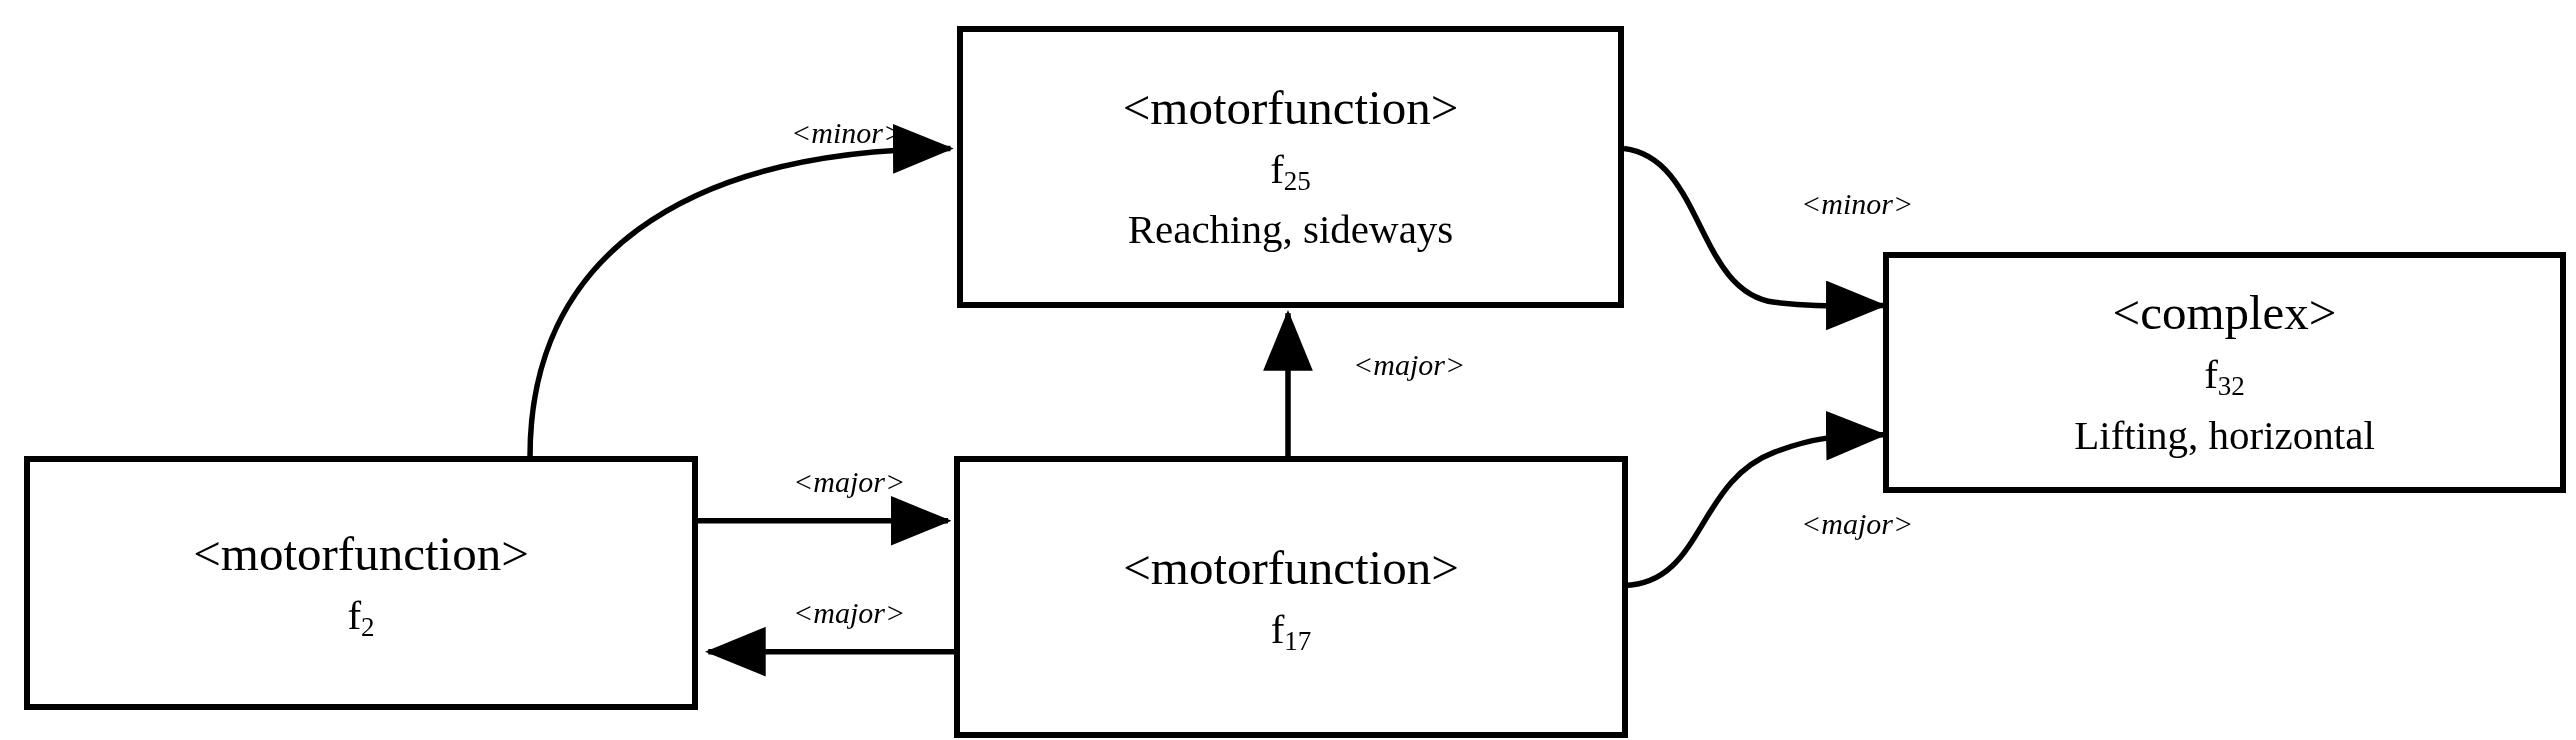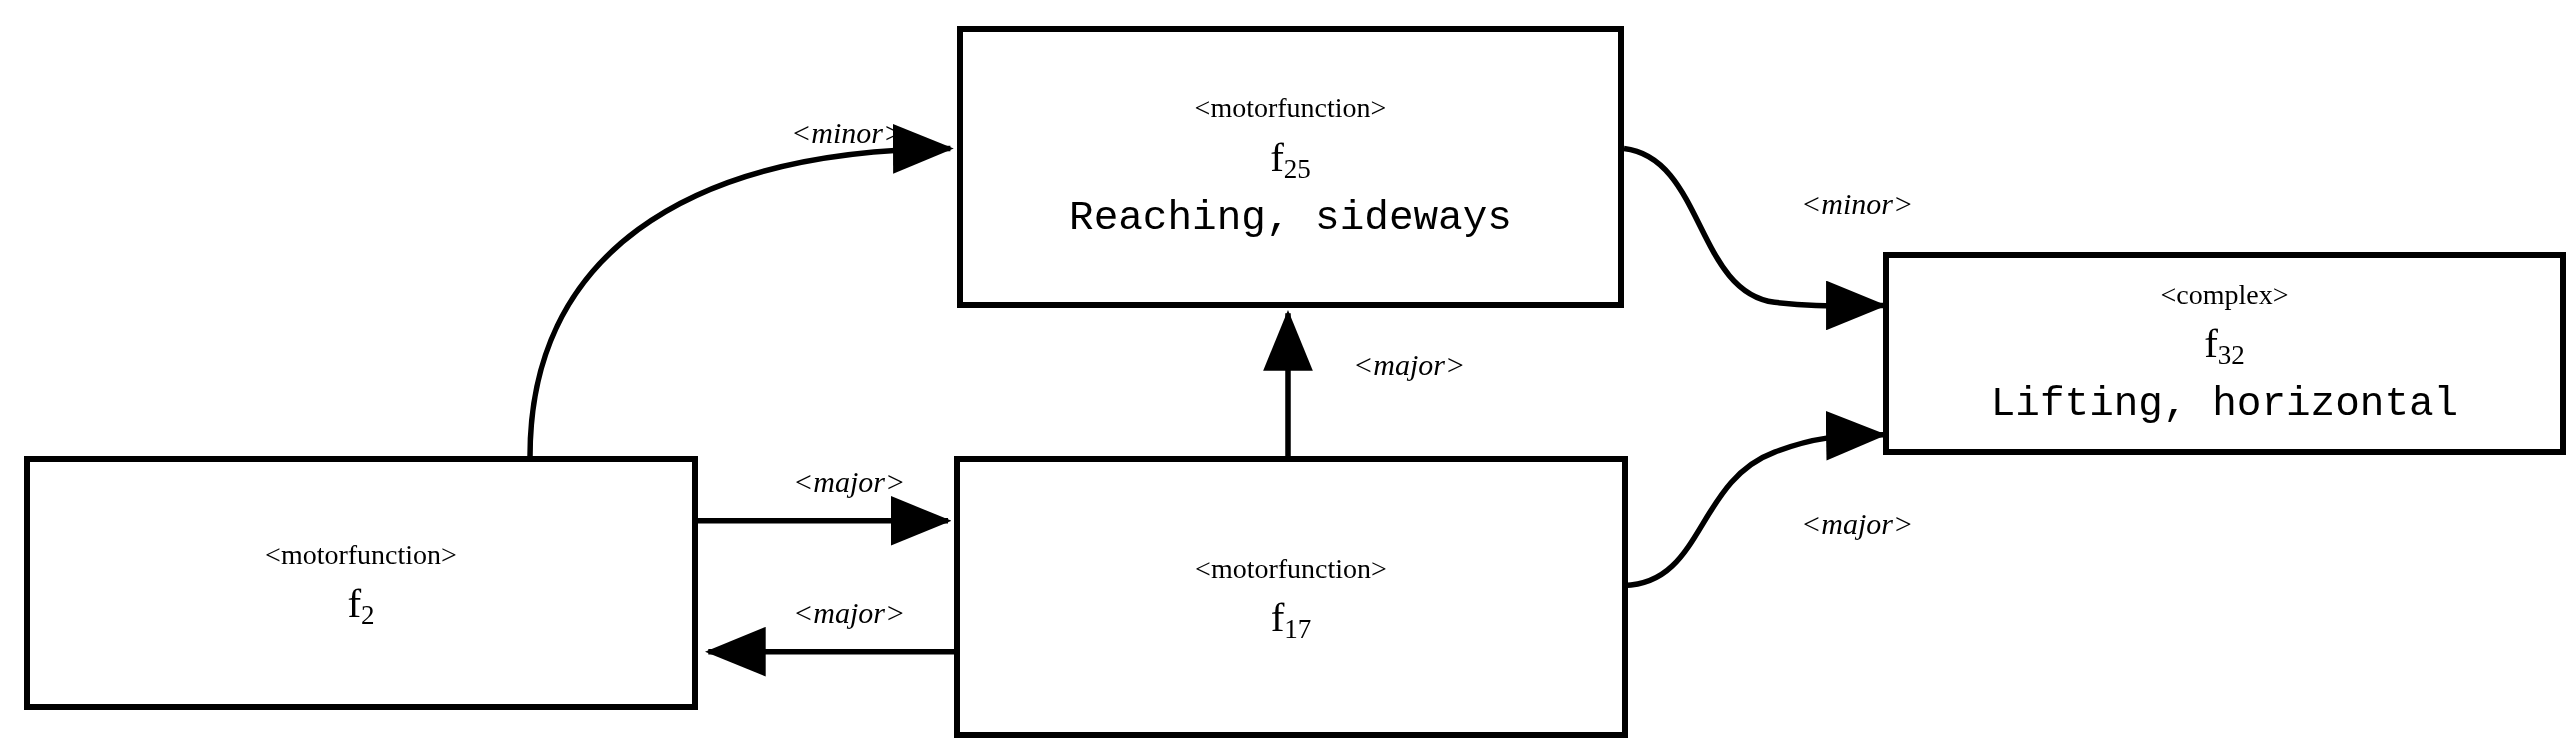--- a/index.html
+++ b/index.html
@@ -33,40 +33,39 @@
     border: 6.3px solid #000000;
     display: flex;
     flex-direction: column;
     align-items: center;
     justify-content: center;
     text-align: center;
     color: #000000;
     line-height: 1.12;
   }
   .node-stereotype {
-    font-size: 28px;
+    font-size: 49px;
     letter-spacing: 0px;
     white-space: nowrap;
   }
   .node-id {
     font-size: 41px;
     margin-top: 11px;
     white-space: nowrap;
   }
   .node-id sub {
     font-size: 0.66em;
     vertical-align: baseline;
     position: relative;
     top: 0.26em;
   }
   .node-label {
     font-size: 41px;
     margin-top: 15px;
     white-space: nowrap;
-    font-family: Liberation Mono, monospace;
   }
   .edge-label {
     position: absolute;
     font-style: italic;
     font-size: 30px;
     color: #000000;
     white-space: nowrap;
     line-height: 1;
     margin-left: 34px;
   }
@@ -97,21 +96,21 @@
   </svg>
 
   <div class="node" style="left:957px; top:26px; width:667px; height:282px;">
     <div class="node-stereotype">&lt;motorfunction&gt;</div>
     <div class="node-id">
       <span>f</span><sub>25</sub>
     </div>
     <div class="node-label">Reaching, sideways</div>
   </div>
 
-  <div class="node" style="left:1883px; top:252px; width:683px; height:203px;">
+  <div class="node" style="left:1883px; top:252px; width:683px; height:241px;">
     <div class="node-stereotype">&lt;complex&gt;</div>
     <div class="node-id">
       <span>f</span><sub>32</sub>
     </div>
     <div class="node-label">Lifting, horizontal</div>
   </div>
 
   <div class="node" style="left:24px; top:456px; width:674px; height:254px;">
     <div class="node-stereotype">&lt;motorfunction&gt;</div>
     <div class="node-id">

